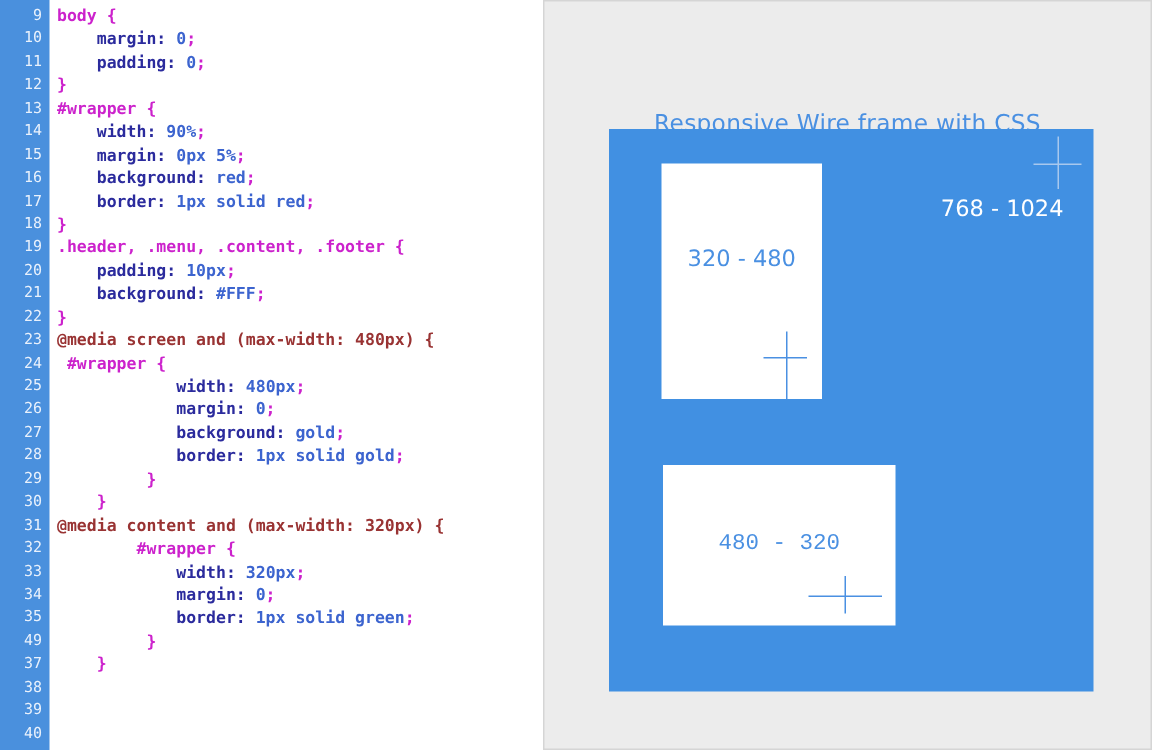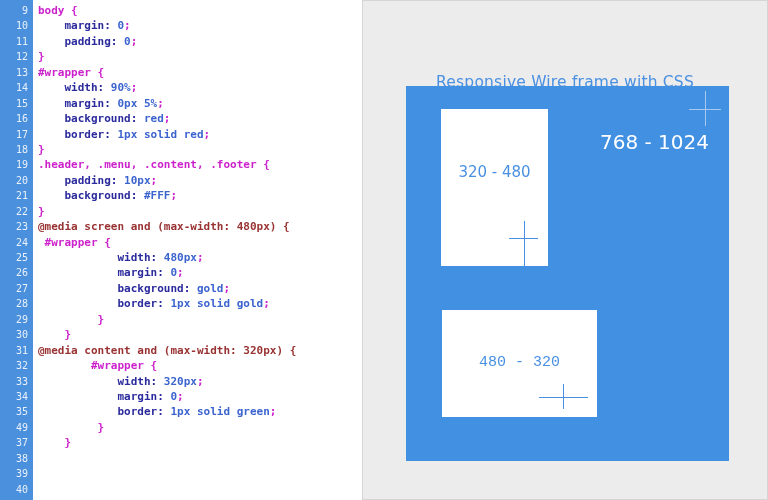--- a/index.html
+++ b/index.html
@@ -62,21 +62,21 @@
   .box-portrait{left:35px;top:23px;width:107px;height:157px;overflow:hidden;}
   .box-landscape{left:36px;top:224px;width:155px;height:107px;overflow:hidden;}
   .range-label{
     position:absolute;width:100%;text-align:center;
     font-size:15px;color:var(--accent-text-blue);
   }
   .box-portrait .range-label{top:54px;}
   .box-landscape .range-label{top:44px;font-family:Liberation Mono, monospace;}
   .desktop-range{
     position:absolute;top:44px;right:20px;
-    font-size:20px;color:#ffffff;
+    font-size:15px;color:#ffffff;
   }
   .cross{position:absolute;}
   .cross .h,.cross .v{position:absolute;}
   .cross-blue .h,.cross-blue .v{background:var(--accent-text-blue);}
   .cross-light .h,.cross-light .v{background:#a8c8ee;}
   
   .cross-portrait{left:68px;top:112px;width:29px;height:45px;}
   .cross-portrait .h{left:0;top:17px;width:29px;height:1px;}
   .cross-portrait .v{left:15px;top:0;width:1px;height:45px;}
   

